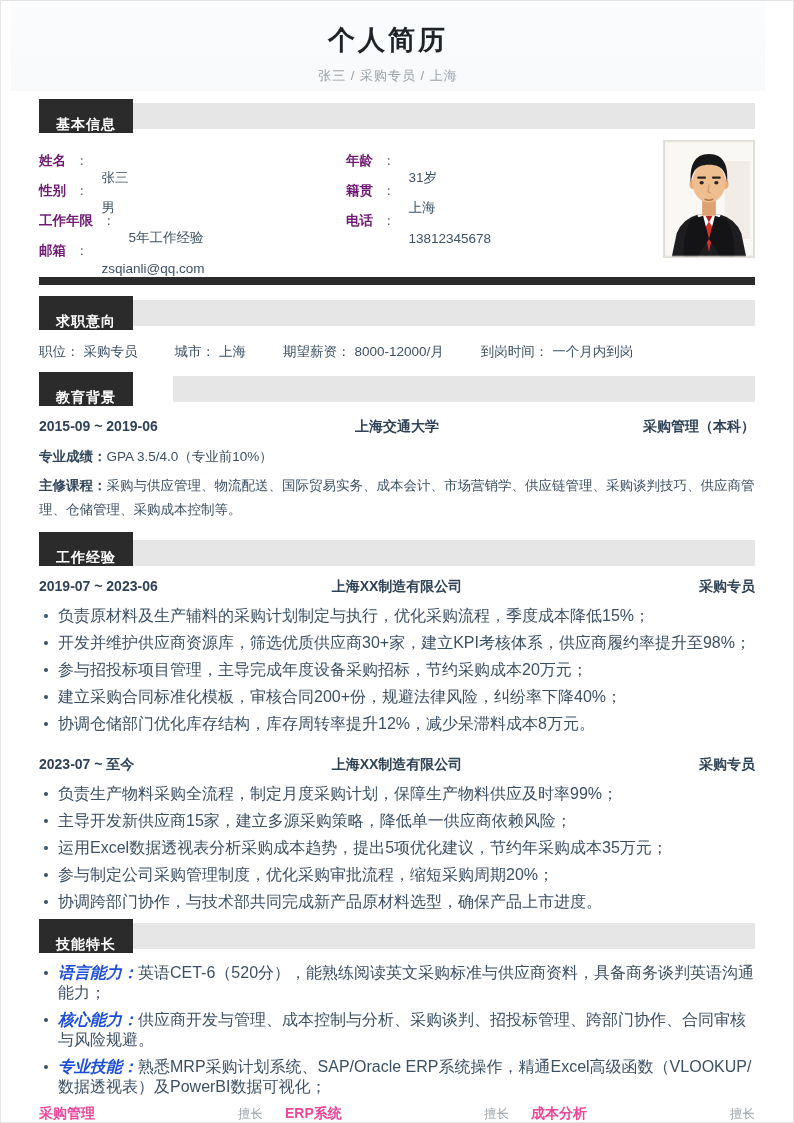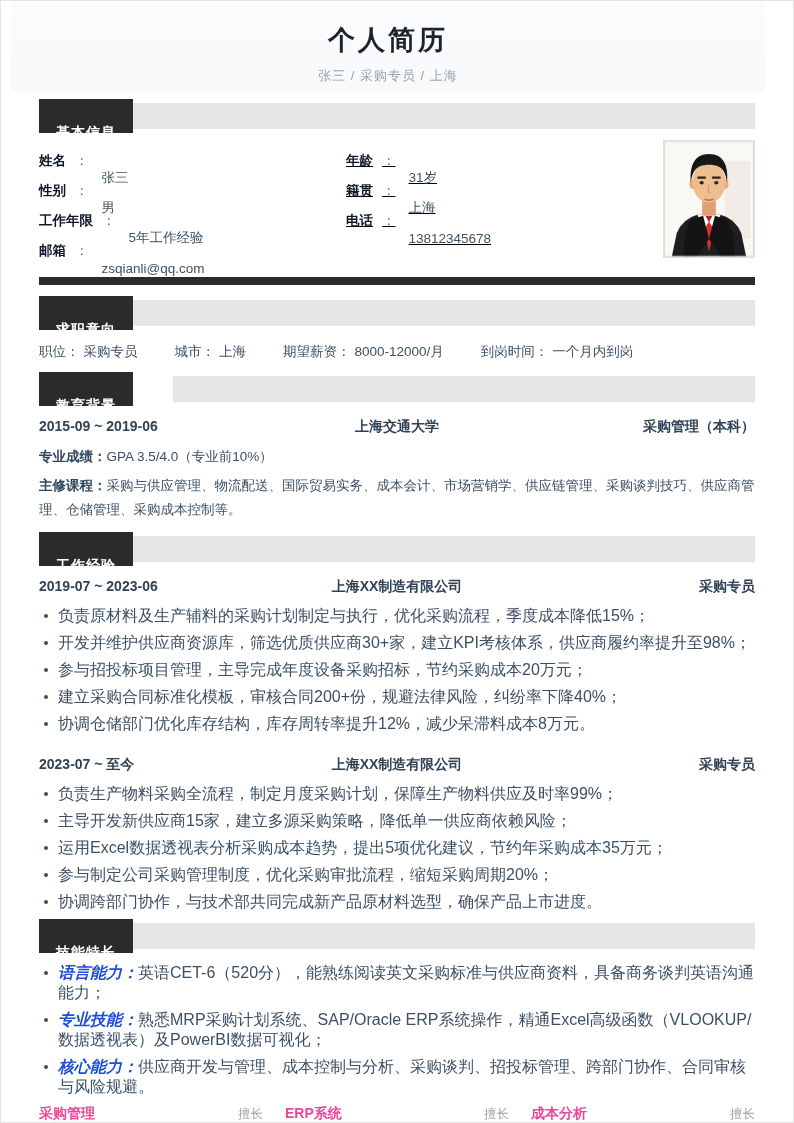--- a/index.html
+++ b/index.html
@@ -15,35 +15,35 @@
     background: linear-gradient(180deg, #fbfcfe 0%, #f7f9fa 100%);
   }
   .title { font-size: 27px; font-weight: bold; color: #1f2328; letter-spacing: 3px; }
   .subtitle { margin-top: 9px; font-size: 13px; color: #99a1a8; letter-spacing: 1px; }
   
   .content { margin: 0 38px; }
   
   .section-bar { display: flex; align-items: center; height: 34px; }
   .section-bar .s-label {
     background: #2b2b2b; color: #ffffff; font-size: 14px; font-weight: bold;
-    height: 34px; line-height: 34px; padding: 16px 17px; letter-spacing: 1px; white-space: nowrap;
+    height: 34px; line-height: 34px; padding: 8px 17px; letter-spacing: 1px; white-space: nowrap;
   }
   .section-bar .s-track { flex: 1; height: 26px; background: #e6e6e6; }
   .bar-basic { margin-top: 8px; }
   .bar-intent { margin-top: 11px; }
   .bar-edu { margin-top: 3px; gap: 40px; }
-  .bar-work { margin-top: 2px; }
+  .bar-work { margin-top: 2px; align-items: flex-end; }
   .bar-skill { margin-top: 4px; }
   
   .basic { position: relative; padding: 13px 120px 0 0; min-height: 134px; }
   .cols { display: flex; }
   .col-left { width: 307px; }
-  .col-right { flex: 1; text-decoration: underline; }
+  .col-right { flex: 1; }
   .field { height: 30px; display: flex; align-items: center; font-size: 13.5px; }
-  .field .lbl { font-weight: bold; color: #0f172a; }
+  .field .lbl { font-weight: bold; color: #701a75; }
   .field .colon { color: #5a6b7c; margin: 0 13px 0 9px; }
   .field .val { color: #3d5265; margin-top: 34px; }
   .photo {
     position: absolute; right: 0; top: 7px; width: 92px; height: 118px;
     border: 1px solid #e2ded8; background: #faf8f4; display: block;
   }
   .divider { height: 8px; background: #2b2b2b; margin-top: 10px; }
   
   .intent-row { display: flex; gap: 37px; margin: 13px 0 11px; font-size: 13.5px; color: #3c5064; }
   .intent-item { white-space: nowrap; }
@@ -234,22 +234,22 @@
       </ul>
     </div>
 
     <div class="section-bar bar-skill">
       <div class="s-label">技能特长</div>
       <div class="s-track"></div>
     </div>
 
     <ul class="bullets skill-list">
       <li><span class="lbl">语言能力</span><span class="lbl">：</span><span>英语CET-6（520分），能熟练阅读英文采购标准与供应商资料，具备商务谈判英语沟通能力；</span></li>
+      <li><span class="lbl">核心能力</span><span class="lbl">：</span><span>供应商开发与管理、成本控制与分析、采购谈判、招投标管理、跨部门协作、合同审核与风险规避。</span></li>
       <li><span class="lbl">专业技能</span><span class="lbl">：</span><span>熟悉MRP采购计划系统、SAP/Oracle ERP系统操作，精通Excel高级函数（VLOOKUP/数据透视表）及PowerBI数据可视化；</span></li>
-      <li><span class="lbl">核心能力</span><span class="lbl">：</span><span>供应商开发与管理、成本控制与分析、采购谈判、招投标管理、跨部门协作、合同审核与风险规避。</span></li>
     </ul>
 
     <div class="bars-grid">
       <div class="bar-cell">
         <div class="bar-head">
           <span class="bar-name">采购管理</span>
           <span class="bar-level">擅长</span>
         </div>
         <div class="bar-track">
           <div class="bar-fill" style="width: 89%;"></div>

